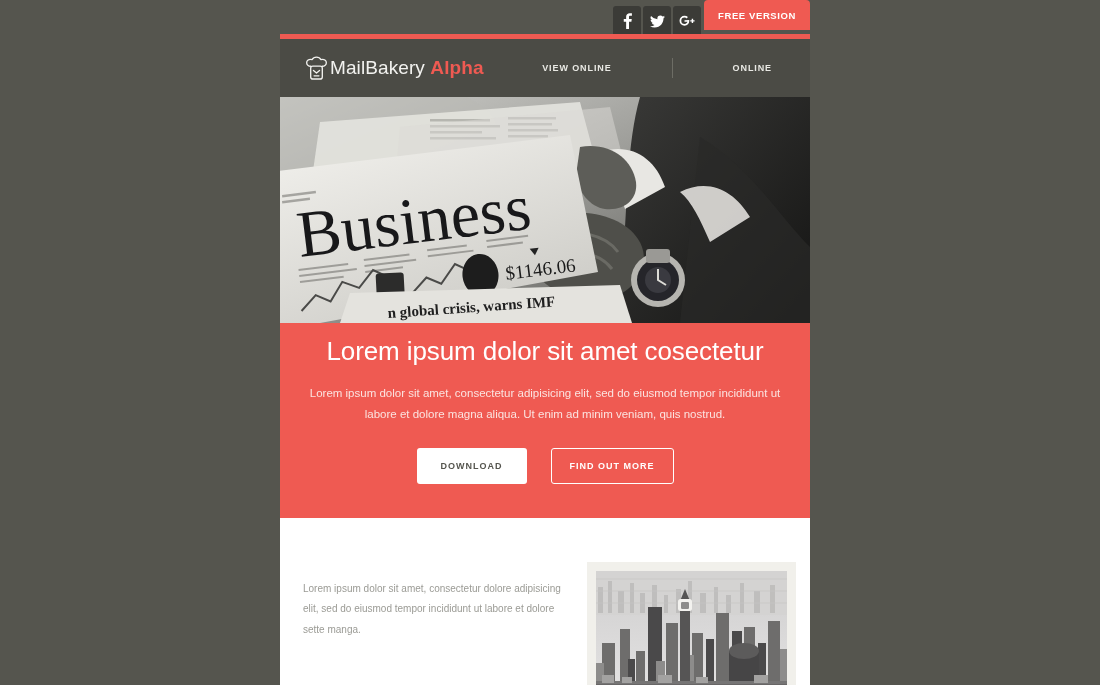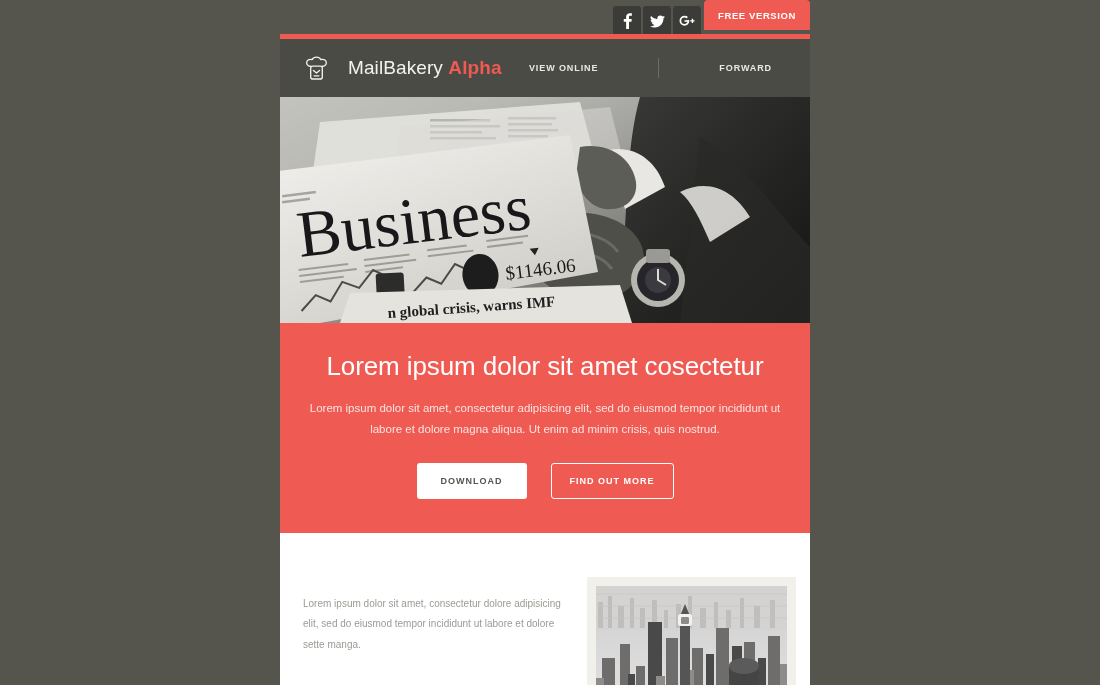--- a/index.html
+++ b/index.html
@@ -90,21 +90,21 @@
     background: #4b4b45;
     display: flex;
     align-items: center;
     justify-content: space-between;
     padding: 0 22px 0 23px;
   }
 
   .brand {
     display: flex;
     align-items: center;
-    gap: 18px;
+    gap: 0;
     cursor: pointer;
   }
   .brand-icon { width: 27px; height: 25px; display: block; }
   .brand-text {
     font-size: 19px;
     color: #f2f2ef;
     letter-spacing: 0.1px;
     white-space: nowrap;
   }
   .brand-text .accent { color: #ef5a52; font-weight: bold; }
@@ -134,21 +134,21 @@
     position: relative;
     height: 226px;
     overflow: hidden;
     background: #9a9a96;
   }
   .hero-image svg { display: block; width: 100%; height: 100%; }
 
   
   .hero-band {
     background: #ef5a52;
-    padding: 28px 22px 34px;
+    padding: 13px 22px 34px;
     text-align: center;
   }
   .hero-title {
     font-size: 26px;
     color: #ffffff;
     font-weight: normal;
     letter-spacing: -0.1px;
     line-height: 1.2;
   }
   .hero-sub {
@@ -265,21 +265,21 @@
           <rect x="8.5" y="11.3" width="13" height="14.5" rx="2.4" stroke-linejoin="round"></rect>
           <path d="M11.6 16.2l3.4 2.8 3.4-2.8" stroke-linecap="round" stroke-linejoin="round"></path>
           <path d="M12.3 22.2h5.4" stroke-linecap="round"></path>
         </svg>
         <div class="brand-text"><span>MailBakery </span><span class="accent">Alpha</span></div>
       </div>
 
       <div class="header-nav">
         <div class="nav-link">VIEW ONLINE</div>
         <div class="nav-div"></div>
-        <div class="nav-link">FORWARD</div>
+        <div class="nav-link">ONLINE</div>
       </div>
     </div>
 
     <div class="hero-image">
       <svg viewBox="0 0 530 226" preserveAspectRatio="xMidYMid slice">
         <defs>
           <linearGradient id="bgG" x1="0" y1="0" x2="1" y2="1">
             <stop offset="0" stop-color="#d2d2ce"></stop>
             <stop offset="0.45" stop-color="#9c9c98"></stop>
             <stop offset="1" stop-color="#4b4b47"></stop>
@@ -372,21 +372,21 @@
           </g>
 
           <path d="M70 196 L340 188 L352 226 L60 226 Z" fill="#e4e3de"></path>
           <text x="108" y="221" font-family="'Liberation Serif', serif" font-size="15" font-weight="bold" fill="#1f1f1f" transform="rotate(-4 108 221)">n global crisis, warns IMF</text>
         </g>
       </svg>
     </div>
 
     <div class="hero-band">
       <h1 class="hero-title">Lorem ipsum dolor sit amet cosectetur</h1>
-      <p class="hero-sub">Lorem ipsum dolor sit amet, consectetur adipisicing elit, sed do eiusmod tempor incididunt ut labore et dolore magna aliqua. Ut enim ad minim crisis, quis nostrud.</p>
+      <p class="hero-sub">Lorem ipsum dolor sit amet, consectetur adipisicing elit, sed do eiusmod tempor incididunt ut labore et dolore magna aliqua. Ut enim ad minim veniam, quis nostrud.</p>
       <div class="hero-buttons">
         <button class="btn-solid-white">DOWNLOAD</button>
         <button class="btn-outline-white">FIND OUT MORE</button>
       </div>
     </div>
 
     <div class="content">
       <div class="content-left">
         <p class="content-body">Lorem ipsum dolor sit amet, consectetur dolore adipisicing elit, sed do eiusmod tempor incididunt ut labore et dolore sette manga.</p>
 

